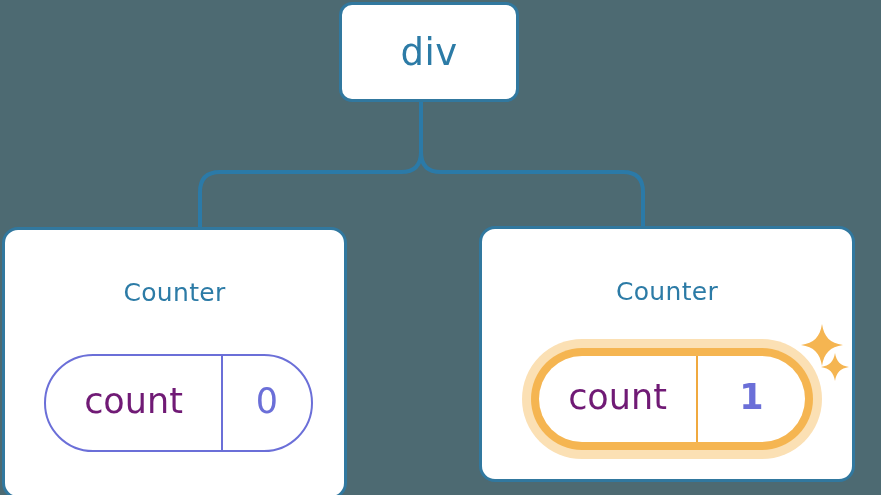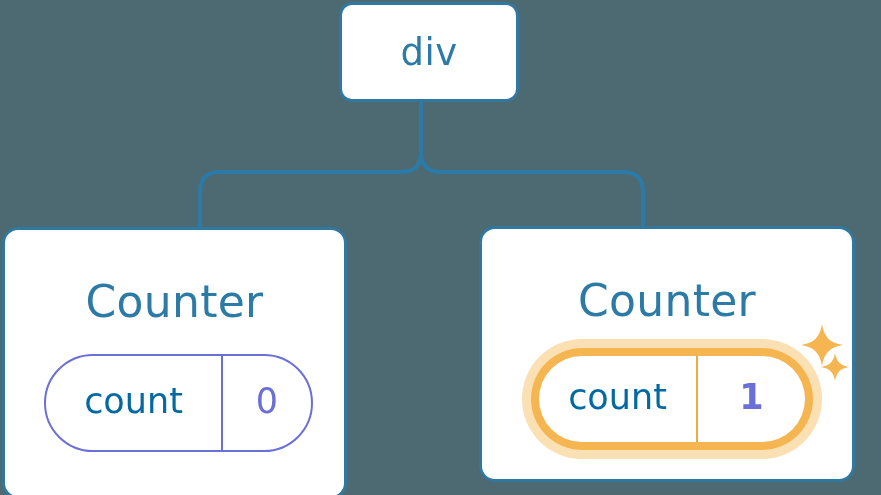--- a/index.html
+++ b/index.html
@@ -58,21 +58,21 @@
     z-index: 3;
   }
   .card-left  { left: 2px;   top: 227px; width: 345px; height: 272px; }
   .card-right { left: 479px; top: 226px; width: 376px; height: 256px; }
 
   .card-title {
     position: absolute;
     left: 0;
     right: 0;
     text-align: center;
-    font-size: 44px;
+    font-size: 25px;
     color: #2c7ba6;
     letter-spacing: 0.3px;
     line-height: 1;
   }
   .card-left  .card-title { top: 50px; }
   .card-right .card-title { top: 50px; }
 
   
   .pill {
     position: absolute;
@@ -91,21 +91,21 @@
   }
   .pill-key, .pill-val {
     display: flex;
     align-items: center;
     justify-content: center;
     box-sizing: border-box;
   }
   .pill-key {
     flex: 0 0 175px;
     font-size: 35px;
-    color: #0369a1;
+    color: #701a75;
     line-height: 1;
     padding-bottom: 3px;
   }
   .pill-val {
     flex: 1 1 auto;
     font-size: 35px;
     color: #6b6fd8;
     line-height: 1;
     padding-bottom: 3px;
     border-left: 2px solid #6b6fd8;

